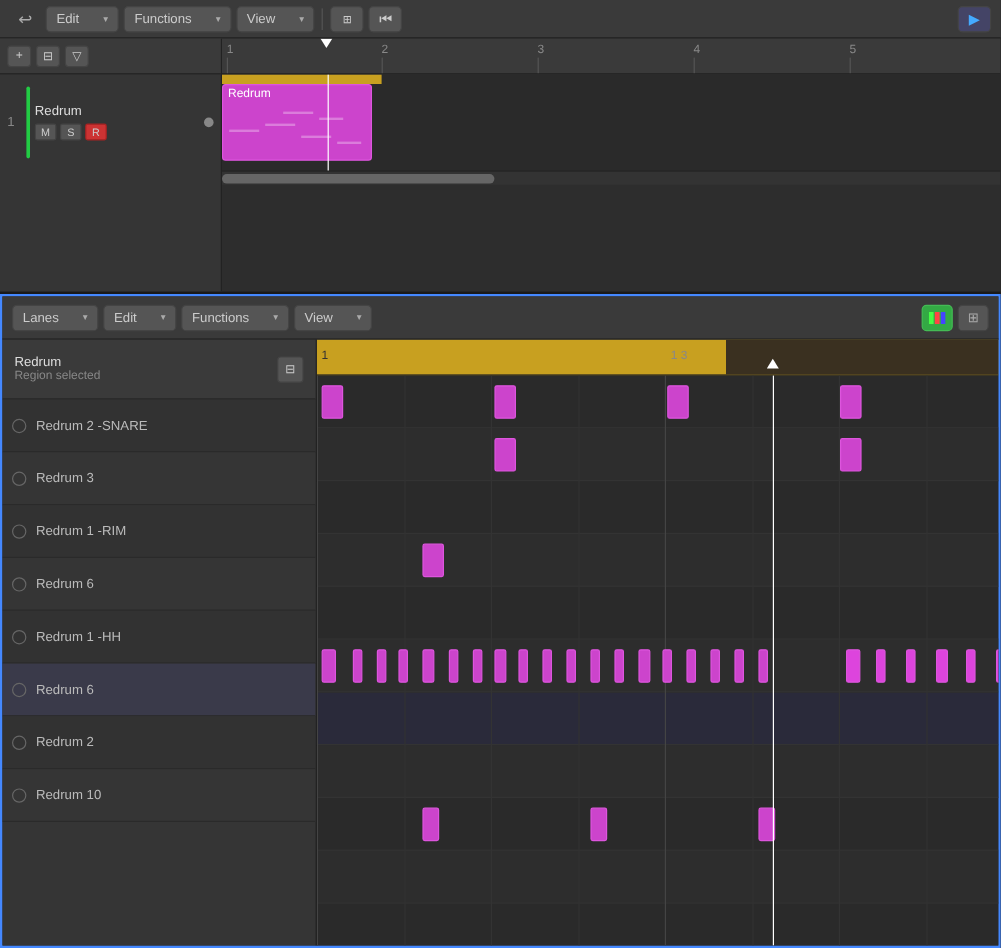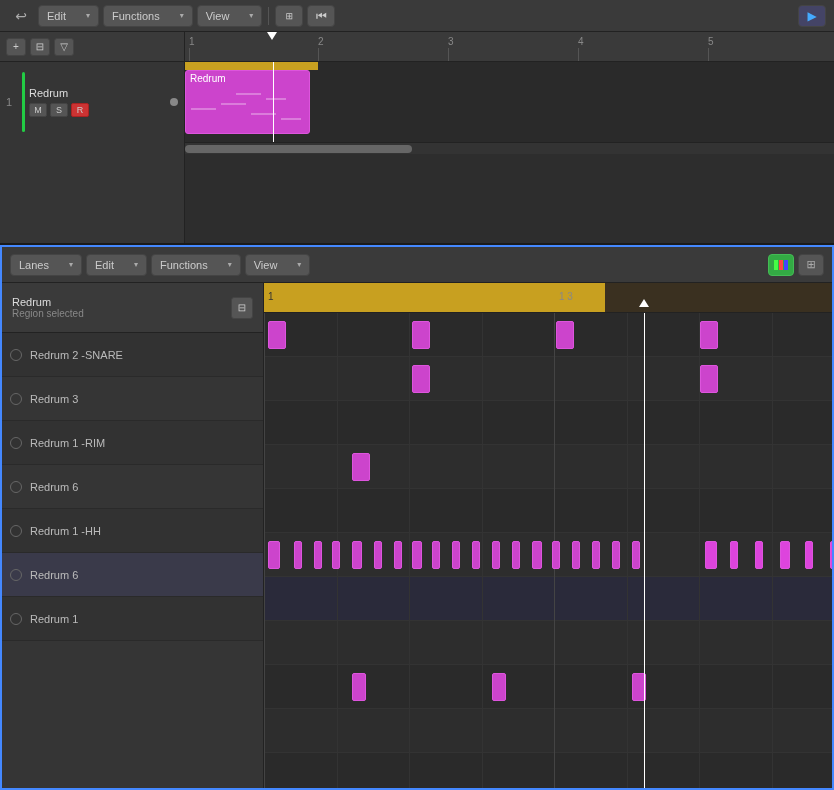--- a/index.html
+++ b/index.html
@@ -651,21 +651,25 @@
           <div class="lane-row">
     <div class="lane-toggle"></div>
     <span class="lane-name">Redrum 1 -HH</span>
   </div>
           <div class="lane-row highlighted">
     <div class="lane-toggle"></div>
     <span class="lane-name">Redrum 6</span>
   </div>
           <div class="lane-row">
     <div class="lane-toggle"></div>
-    <span class="lane-name">Redrum 1</span>
+    <span class="lane-name">Redrum 2</span>
+  </div>
+          <div class="lane-row">
+    <div class="lane-toggle"></div>
+    <span class="lane-name">Redrum 10</span>
   </div>
         </div>
     </div>
 
     <div class="piano-roll-area">
 
       <div class="ruler-bottom">
         <div class="ruler-bottom-dark"></div>
         <span class="ruler-num" style="left:4px;">1</span>
         <span class="ruler-num dark" style="left:295px;">1 3</span>

